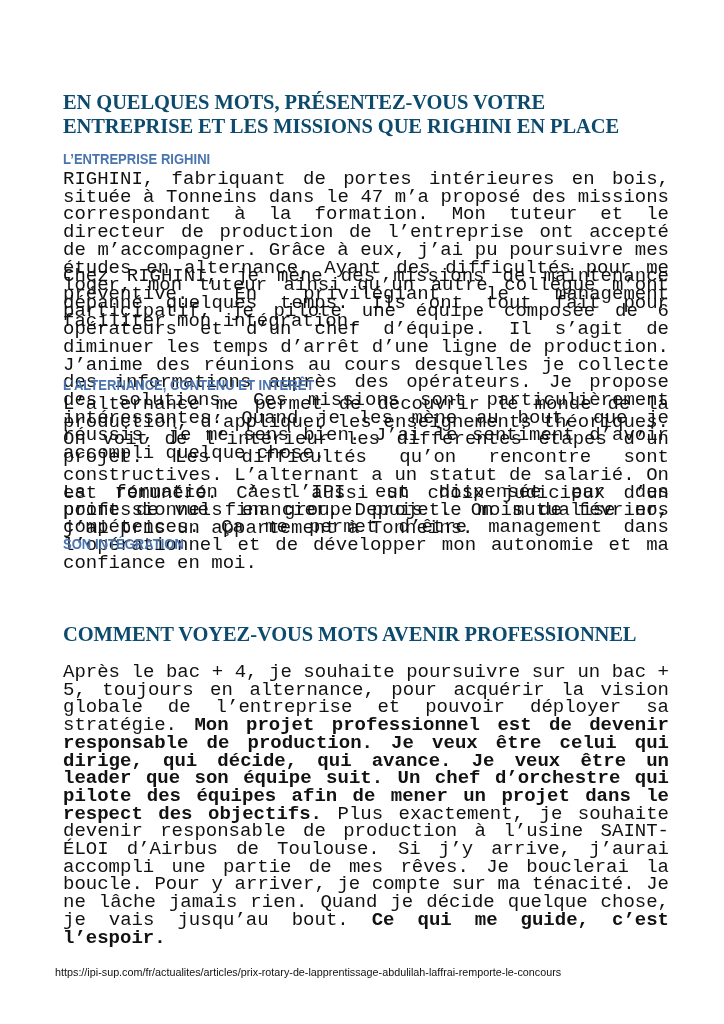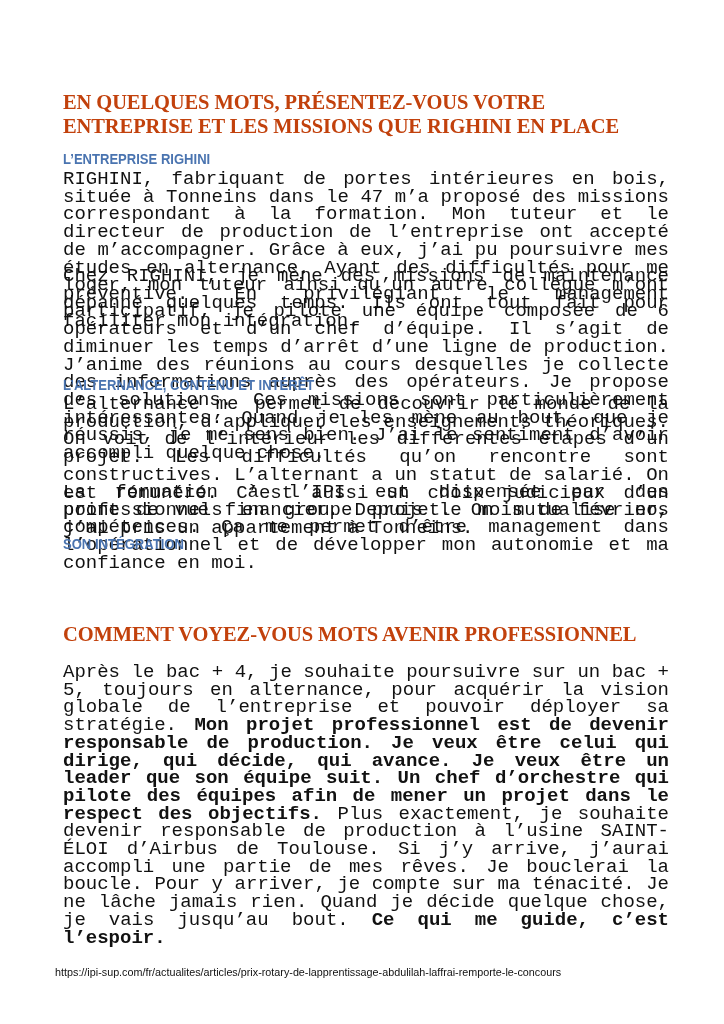--- a/index.html
+++ b/index.html
@@ -1,21 +1,21 @@
 <!DOCTYPE html>
 <html><head>
 <meta charset="utf-8">
 <style>
   html, body { margin: 0; padding: 0; background: #ffffff; }
   body { width: 724px; height: 1024px; position: relative; overflow: hidden; }
   .page { position: absolute; left: 0; top: 0; width: 724px; height: 1024px; background: #fff; }
   .h1 {
     position: absolute; left: 63px; width: 620px;
     font-family: "Liberation Serif", serif; font-weight: bold;
-    color: #c2410c; font-size: 20.5px; line-height: 24px; letter-spacing: -0.1px;
+    color: #0c4a6e; font-size: 20.5px; line-height: 24px; letter-spacing: -0.1px;
     margin: 0;
   }
   .h2 {
     position: absolute; left: 63px; width: 600px;
     font-family: "Liberation Sans", sans-serif; font-weight: bold;
     color: #4a74b0; font-size: 14.5px; line-height: 18px; margin: 0;
     transform: scaleX(0.9); transform-origin: left center;
   }
   .p {
     position: absolute; left: 63px; width: 606px;

